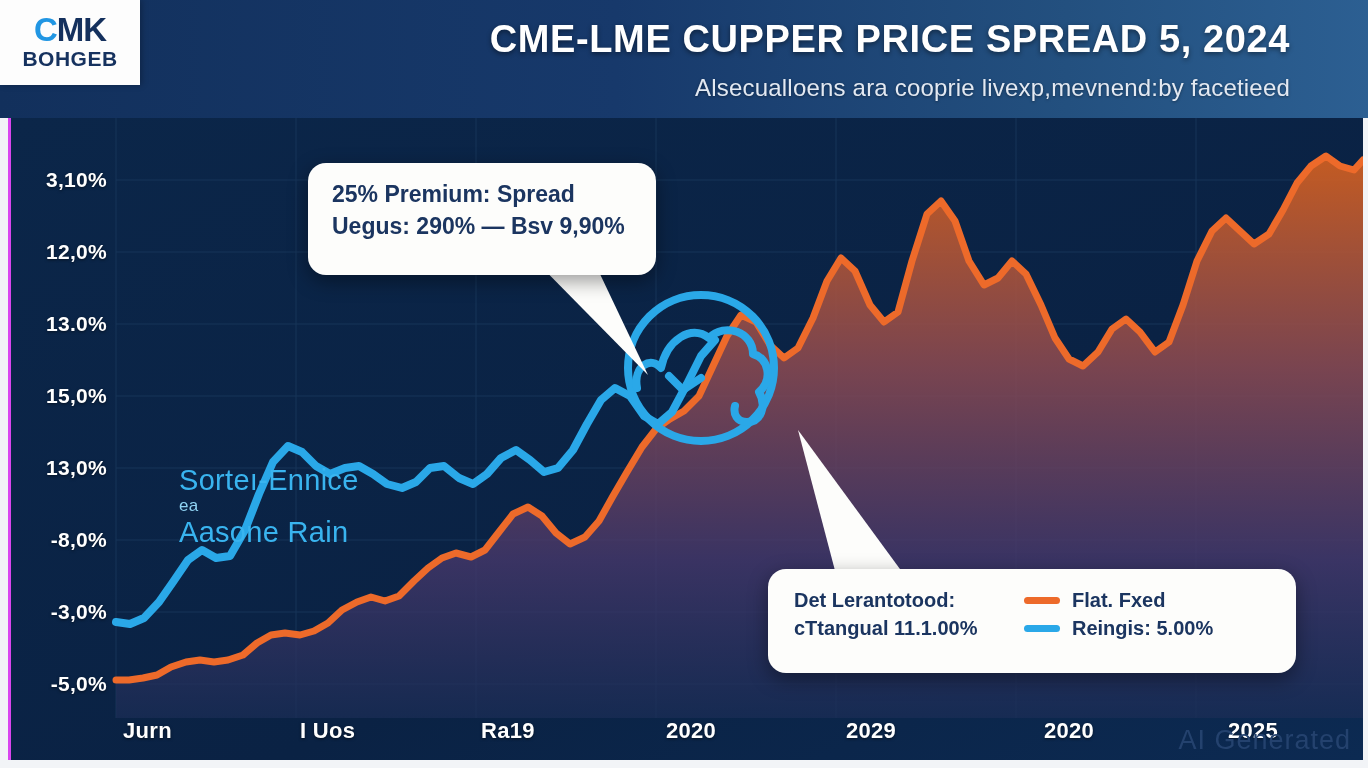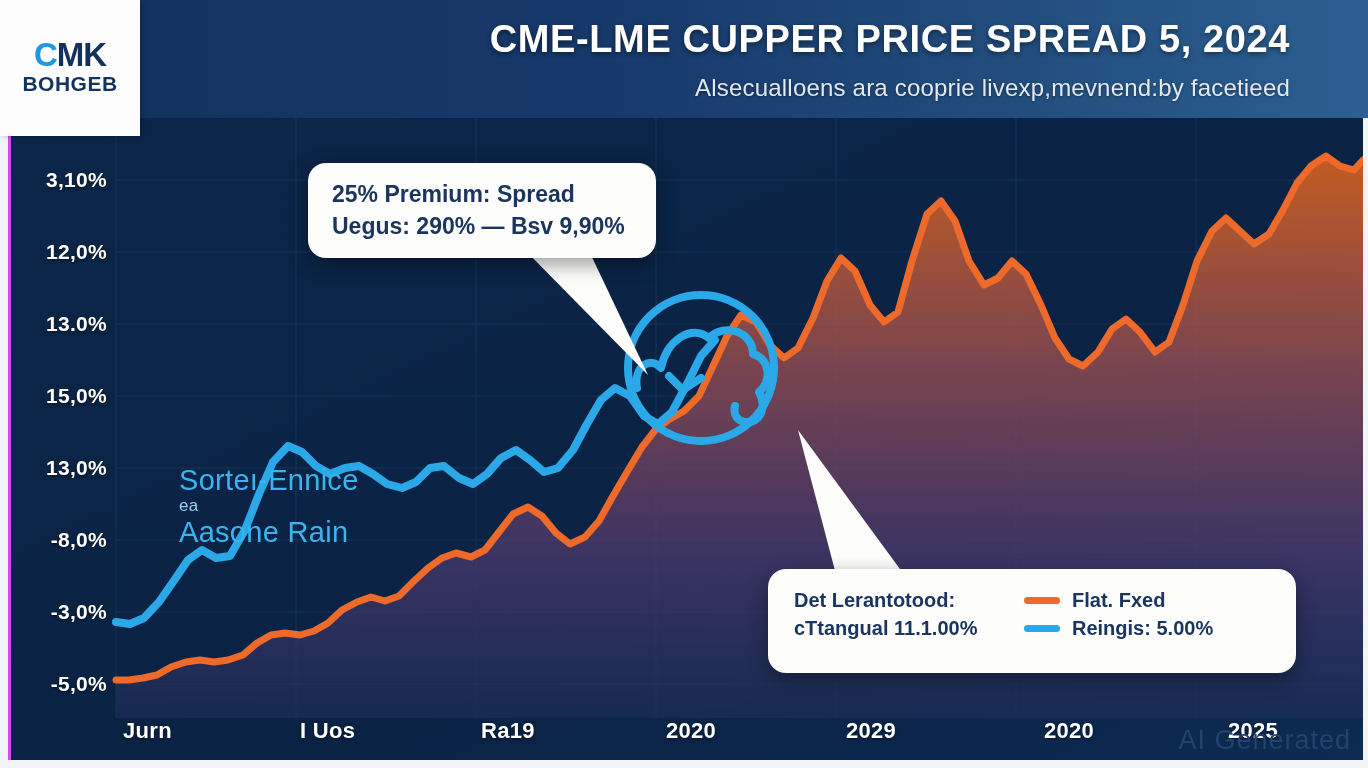--- a/index.html
+++ b/index.html
@@ -3,21 +3,21 @@
 <meta charset="utf-8">
 <style>
   html,body{margin:0;padding:0;background:#ffffff;}
   body{width:1368px;height:768px;overflow:hidden;font-family:"Liberation Sans",sans-serif;}
 
   #root{position:relative;width:1368px;height:768px;background:#f2f4f7;}
 
   
   .header{position:absolute;left:0;top:0;width:1368px;height:118px;
           background:linear-gradient(90deg,#12305c 0%,#17396b 45%,#23507f 78%,#2c5f92 100%);text-align:right;}
-  .logo-box{position:absolute;left:0;top:0;width:140px;height:136px;background:#fdfdfd;
+  .logo-box{position:absolute;left:0;top:0;width:140px;height:85px;background:#fdfdfd;
             display:flex;flex-direction:column;align-items:center;justify-content:center;
             box-shadow:2px 0 6px rgba(0,0,0,.25);z-index:4;}
   .logo-top{font-size:33px;font-weight:bold;letter-spacing:-1px;line-height:1;}
   .logo-c{color:#2196e3;}
   .logo-mk{color:#14305d;}
   .logo-bottom{font-size:21px;font-weight:bold;color:#16325f;letter-spacing:.5px;line-height:1.25;}
 
   .title-wrap{position:absolute;left:170px;top:20px;width:1120px;}
   .chart-title{font-size:38px;font-weight:bold;color:#ffffff;letter-spacing:.6px;
                line-height:1.05;text-shadow:0 2px 5px rgba(0,0,0,.45);white-space:nowrap;}
@@ -39,21 +39,21 @@
   
   .series-text{position:absolute;left:168px;top:346px;width:250px;text-align:left;
                color:#39b4ef;font-size:29px;line-height:1.12;letter-spacing:.3px;}
   .series-text .mid{font-size:17px;color:#8fd2f2;display:block;}
 
   
   .callout{position:absolute;background:#fdfdfb;border-radius:18px;
            box-shadow:0 6px 20px rgba(0,0,0,.4);z-index:6;}
   .callout .line{color:#1b3560;font-weight:bold;white-space:nowrap;}
 
-  #callout1{left:308px;top:163px;width:348px;height:95px;padding:16px 20px 0 24px;box-sizing:border-box;}
+  #callout1{left:308px;top:163px;width:348px;height:112px;padding:16px 20px 0 24px;box-sizing:border-box;}
   #callout1 .line{font-size:23px;line-height:1.37;}
 
   #callout2{left:768px;top:569px;width:528px;height:104px;padding:18px 0 0 26px;box-sizing:border-box;}
   #callout2 .row{display:flex;align-items:center;white-space:nowrap;}
   #callout2 .line{font-size:20px;line-height:1.38;}
   #callout2 .lbl{width:230px;}
   .swatch{display:inline-block;width:36px;height:7px;border-radius:4px;margin-right:12px;
           vertical-align:middle;}
   .sw-orange{background:#ed6a2a;}
   .sw-blue{background:#2aa8e8;}

